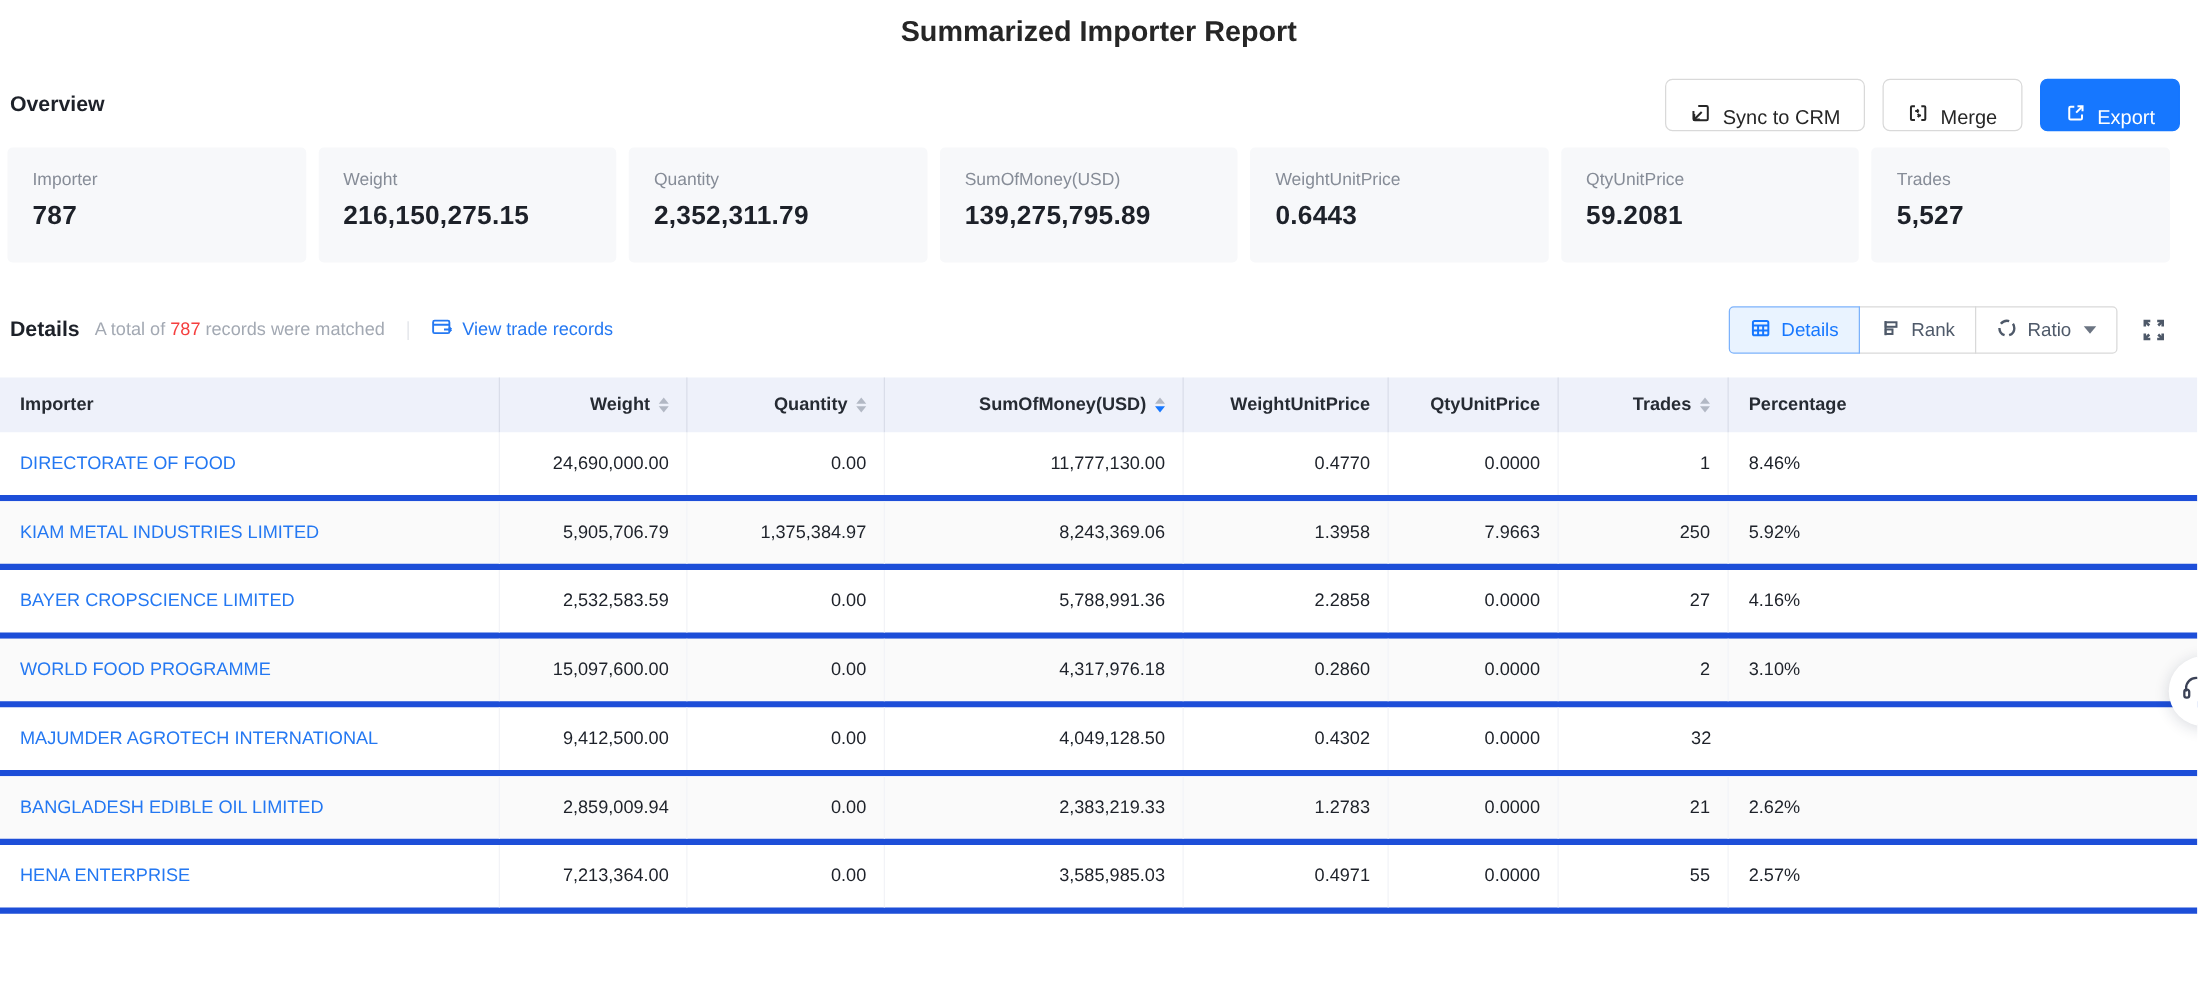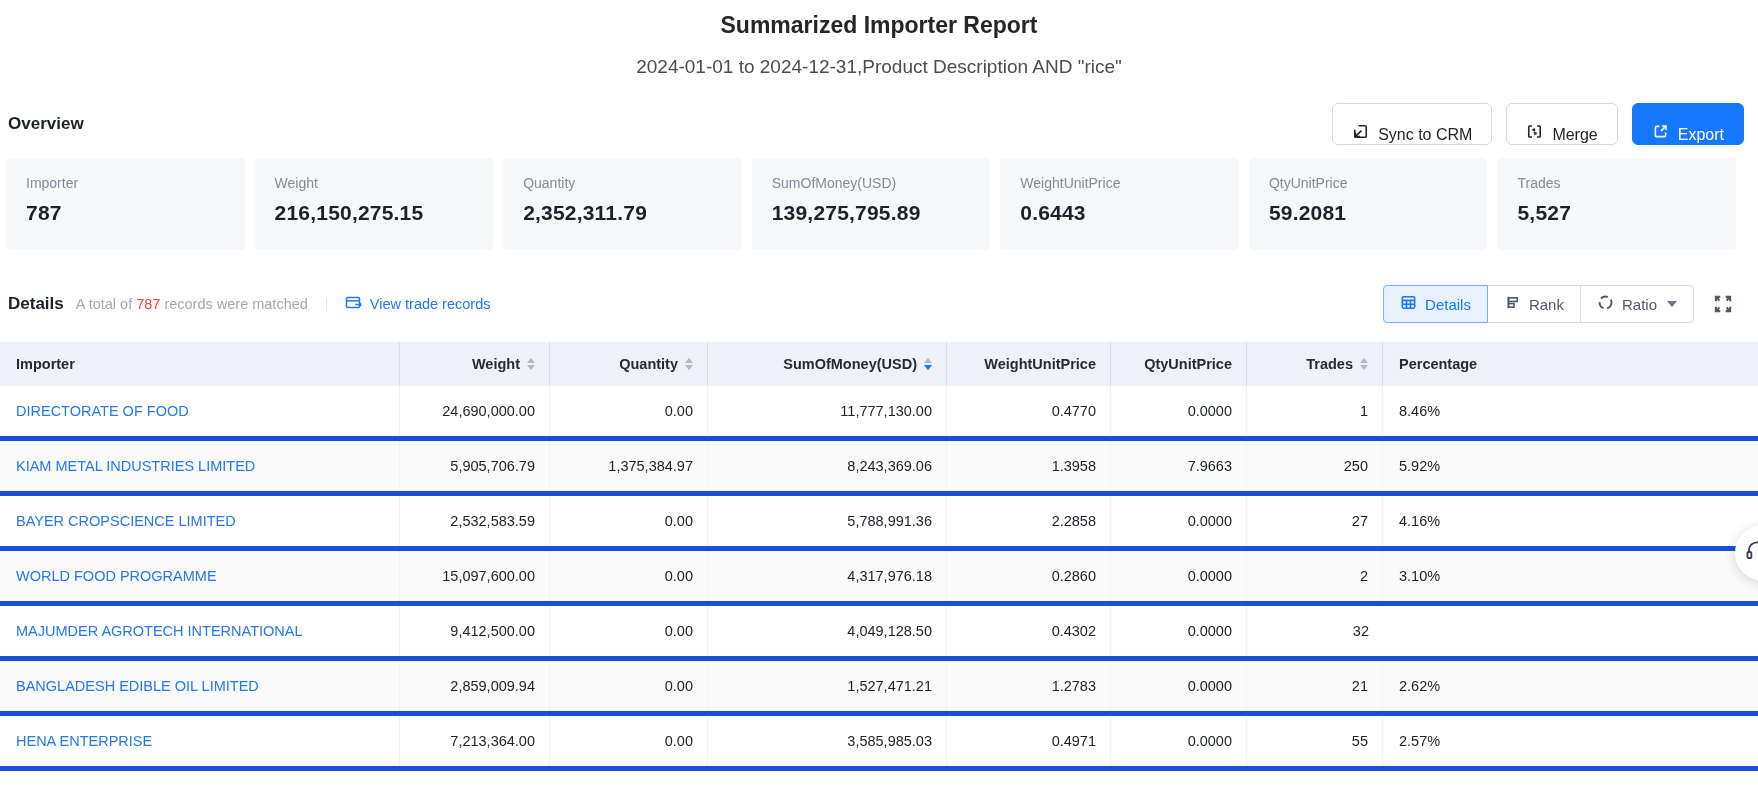--- a/index.html
+++ b/index.html
@@ -78,21 +78,20 @@
                 background:#fff; box-shadow:0 2px 12px rgba(20,30,60,.16); display:flex; align-items:center;
                 justify-content:flex-start; padding-left:9px; cursor:pointer; color:#3b4256; }
 </style>
 </head>
 <body>
 
 <div class="page">
 
   <div class="report-head">
     <div class="report-title">Summarized Importer Report</div>
-    <div class="report-subtitle">2024-01-01 to 2024-12-31,Product Description AND "rice"</div>
   </div>
 
   <div class="overview-bar">
     <div class="section-title">Overview</div>
     <div class="action-group">
 
       <button class="btn">
         <span><svg width="17" height="17" viewBox="0 0 16 16" fill="none" stroke="#262626" stroke-width="1.5">
               <path d="M6.2 2.6h6.2c.6 0 1 .4 1 1v8.8c0 .6-.4 1-1 1H3.6c-.6 0-1-.4-1-1V6.4"></path>
               <path d="M8.8 7.2 3.2 12.8"></path>
@@ -324,21 +323,21 @@
       <div class="td right">4,049,128.50</div>
       <div class="td right">0.4302</div>
       <div class="td right">0.0000</div>
       <div class="td right">32</div>
     </div>
 
     <div class="tr row">
       <div class="td link">BANGLADESH EDIBLE OIL LIMITED</div>
       <div class="td right">2,859,009.94</div>
       <div class="td right">0.00</div>
-      <div class="td right">1,527,471.21</div>
+      <div class="td right">2,383,219.33</div>
       <div class="td right">1.2783</div>
       <div class="td right">0.0000</div>
       <div class="td right">21</div>
       <div class="td">2.62%</div>
     </div>
 
     <div class="tr row">
       <div class="td link">HENA ENTERPRISE</div>
       <div class="td right">7,213,364.00</div>
       <div class="td right">0.00</div>

